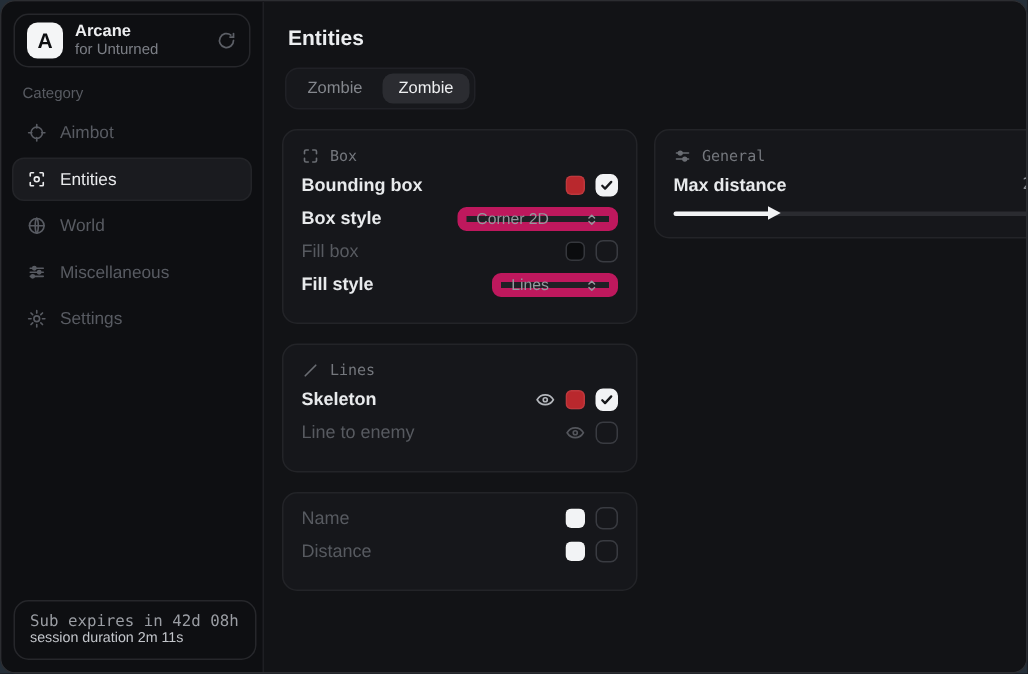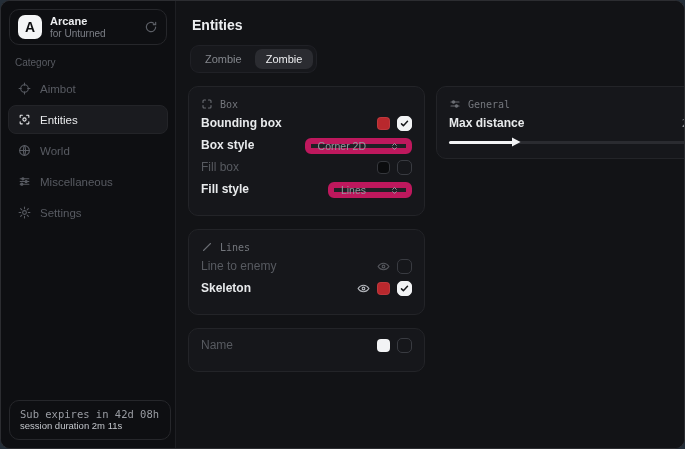--- a/index.html
+++ b/index.html
@@ -235,62 +235,69 @@
         <div class="card">
           <div class="card-header">
             <span class="hicon">
               <svg width="12" height="12" viewBox="0 0 24 24" fill="none" stroke="currentColor" stroke-width="2.2" stroke-linecap="round">
                   <line x1="5" y1="19" x2="19" y2="5"></line>
                 </svg>
             </span>
             <span>Lines</span>
           </div>
 
+          <div class="row">
+            <span class="row-label">Skeleton</span>
+            <span class="controls">
+              <span class="eye bright">
+                <svg width="13" height="13" viewBox="0 0 24 24" fill="none" stroke="currentColor" stroke-width="2" stroke-linecap="round">
+                    <path d="M2 12s3.5-6 10-6 10 6 10 6-3.5 6-10 6-10-6-10-6z"></path>
+                    <circle cx="12" cy="12" r="2.5"></circle>
+                  </svg>
+              </span>
+              <span class="swatch" style="background: rgb(185, 40, 45);"></span>
+              <span class="checkbox checked">
+                <svg width="9" height="9" viewBox="0 0 24 24" fill="none" stroke="currentColor" stroke-width="4" stroke-linecap="round" stroke-linejoin="round">
+                    <polyline points="4,13 9,18 20,6"></polyline>
+                  </svg>
+              </span>
+            </span>
+          </div>
+
           <div class="row dim">
             <span class="row-label">Line to enemy</span>
             <span class="controls">
               <span class="eye faint">
                 <svg width="13" height="13" viewBox="0 0 24 24" fill="none" stroke="currentColor" stroke-width="2" stroke-linecap="round">
                     <path d="M2 12s3.5-6 10-6 10 6 10 6-3.5 6-10 6-10-6-10-6z"></path>
                     <circle cx="12" cy="12" r="2.5"></circle>
                   </svg>
               </span>
               <span class="checkbox dimmed"></span>
             </span>
           </div>
-
-          <div class="row">
-            <span class="row-label">Skeleton</span>
-            <span class="controls">
-              <span class="eye bright">
-                <svg width="13" height="13" viewBox="0 0 24 24" fill="none" stroke="currentColor" stroke-width="2" stroke-linecap="round">
-                    <path d="M2 12s3.5-6 10-6 10 6 10 6-3.5 6-10 6-10-6-10-6z"></path>
-                    <circle cx="12" cy="12" r="2.5"></circle>
-                  </svg>
-              </span>
-              <span class="swatch" style="background: rgb(185, 40, 45);"></span>
-              <span class="checkbox checked">
-                <svg width="9" height="9" viewBox="0 0 24 24" fill="none" stroke="currentColor" stroke-width="4" stroke-linecap="round" stroke-linejoin="round">
-                    <polyline points="4,13 9,18 20,6"></polyline>
-                  </svg>
-              </span>
-            </span>
-          </div>
         </div>
 
         <div class="card">
 
           <div class="row dim">
             <span class="row-label">Name</span>
             <span class="controls">
               <span class="swatch" style="background: rgb(242, 243, 245);"></span>
               <span class="checkbox dimmed"></span>
             </span>
           </div>
 
+          <div class="row dim">
+            <span class="row-label">Distance</span>
+            <span class="controls">
+              <span class="swatch" style="background: rgb(242, 243, 245);"></span>
+              <span class="checkbox dimmed"></span>
+            </span>
+          </div>
         </div>
       </div>
 
       <div class="col-right">
         <div class="card">
           <div class="card-header">
             <span class="hicon">
               <svg width="12" height="12" viewBox="0 0 24 24" fill="none" stroke="currentColor" stroke-width="2.2" stroke-linecap="round">
                 <line x1="4" y1="8" x2="20" y2="8"></line>
                   <line x1="4" y1="16" x2="20" y2="16"></line>

